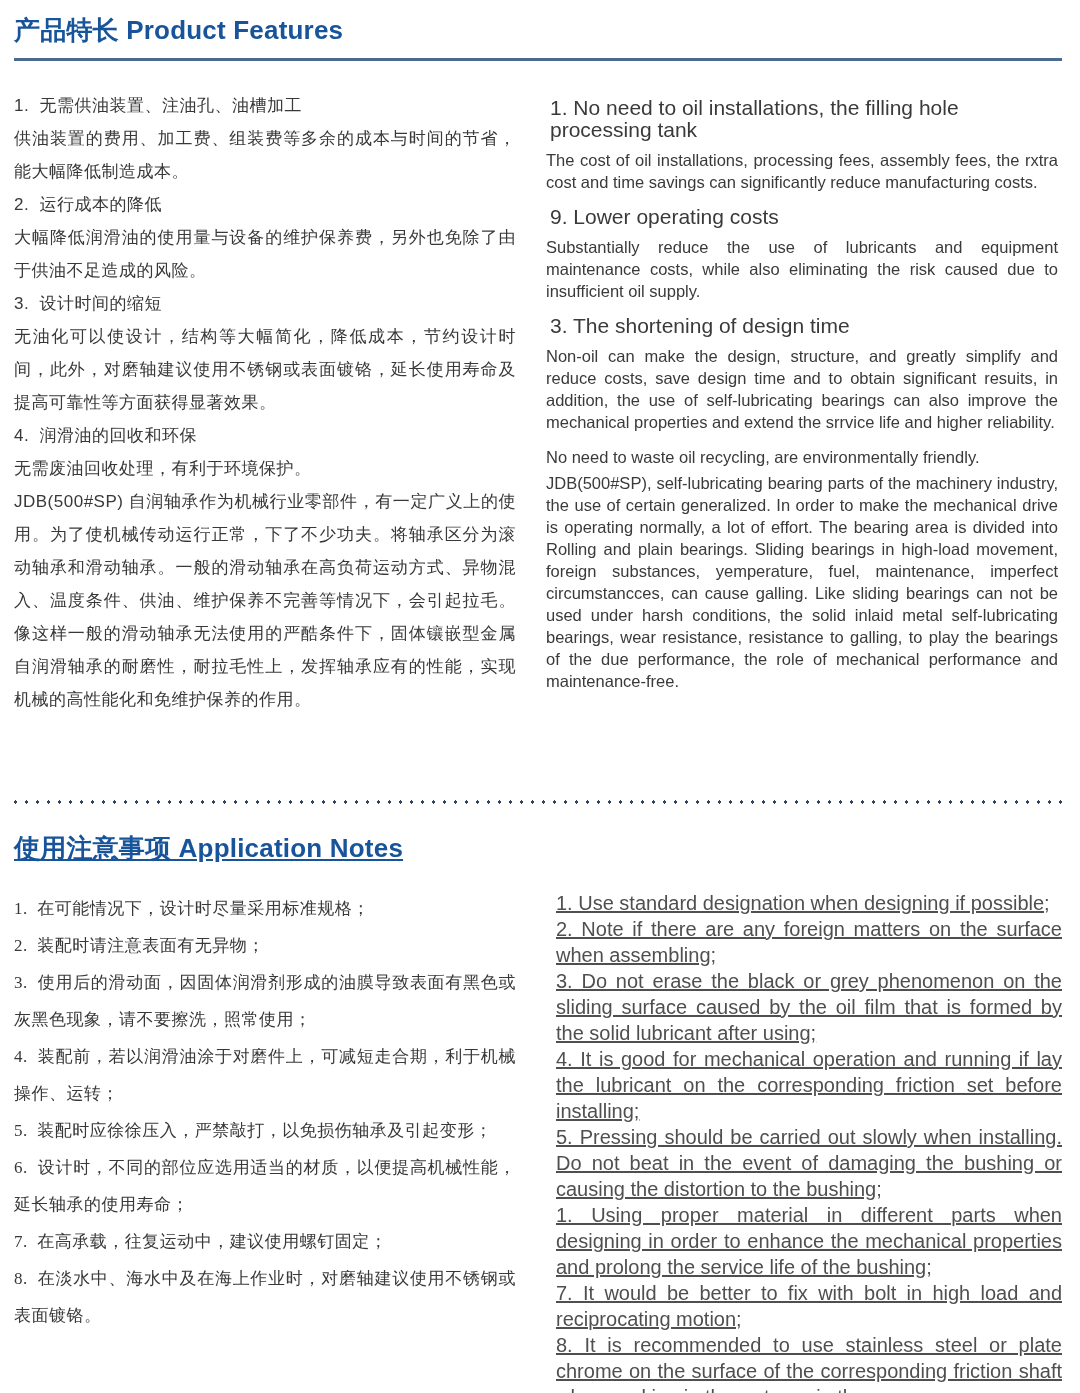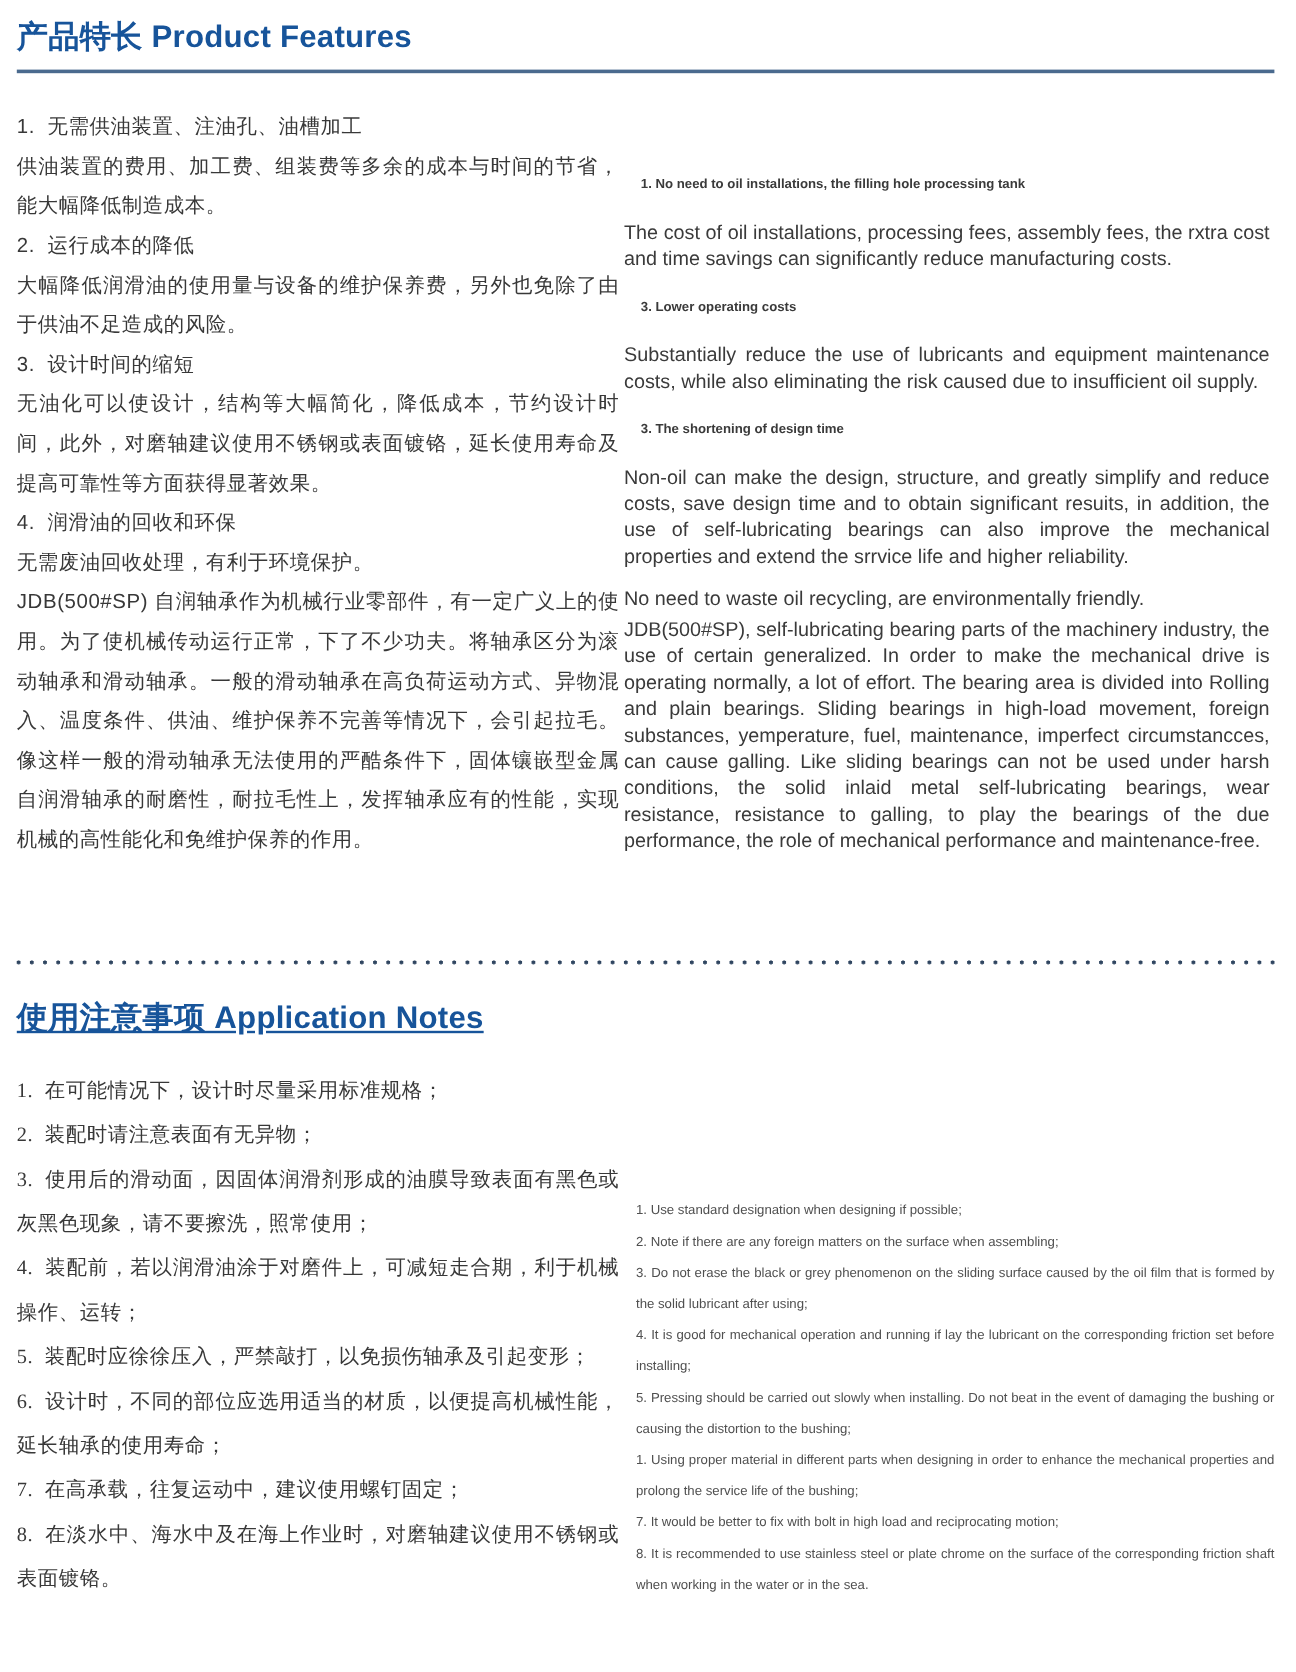--- a/index.html
+++ b/index.html
@@ -21,32 +21,32 @@
   .page{width:1080px;height:1393px;padding:14px 18px 0 14px;}
   .section-title{
     font-size:26px;font-weight:bold;color:var(--accent);
     margin:0;line-height:32px;letter-spacing:0.2px;
   }
   .rule{
     height:3px;background:var(--rule);
     margin-top:12px;border:none;
   }
   .columns{
-    display:flex;margin-top:28px;align-items:flex-end;
+    display:flex;gap:26px;margin-top:28px;
   }
   .col-cn{width:502px;flex:0 0 502px;}
   .col-en{flex:1;}
   
   .pf-cn p{
     margin:0;font-size:17px;line-height:33px;color:var(--text_cn);
     text-align:justify;letter-spacing:0.5px;
   }
   
   .pf-en .en-head{
-    margin:18px;font-size:11px;line-height:22px;font-weight:bold;color:var(--text_en);
+    margin:8px;font-size:21px;line-height:22px;font-weight:normal;color:var(--text_en);
   }
   .pf-en .en-body{
     margin:4px;font-size:16.5px;line-height:22px;color:var(--text_en);
     text-align:justify;
   }
   .pf-en .en-block{margin:0 0 13px 0;}
   .pf-en .en-block:last-child{margin-bottom:0;}
   
   .dotted{
     height:4px;margin:84px -4px 0 -4px;border:none;
@@ -55,22 +55,23 @@
   }
   .second-title{margin-top:28px;text-decoration:underline;}
   .an-columns{margin-top:26px;}
   
   .an-cn p{
     margin:0;font-size:17px;line-height:37px;color:var(--text_cn);
     text-align:justify;letter-spacing:0.5px;font-family:Liberation Serif, serif;
   }
   
   .an-en p{
-    margin:0 0 0 14px;font-size:11px;line-height:26px;color:var(--text_en_light);
+    margin:0 0 0 14px;font-size:20px;line-height:26px;color:var(--text_en_light);
     text-align:justify;
+    text-decoration:underline;
   }
 </style>
 </head>
 <body>
 
 <div class="page">
 
   <h1 class="section-title">产品特长 Product Features</h1>
   <div class="rule"></div>
 
@@ -87,21 +88,21 @@
       <p>无需废油回收处理，有利于环境保护。</p>
       <p>JDB(500#SP) 自润轴承作为机械行业零部件，有一定广义上的使用。为了使机械传动运行正常，下了不少功夫。将轴承区分为滚动轴承和滑动轴承。一般的滑动轴承在高负荷运动方式、异物混入、温度条件、供油、维护保养不完善等情况下，会引起拉毛。像这样一般的滑动轴承无法使用的严酷条件下，固体镶嵌型金属自润滑轴承的耐磨性，耐拉毛性上，发挥轴承应有的性能，实现机械的高性能化和免维护保养的作用。</p>
     </div>
 
     <div class="col-en pf-en">
       <div class="en-block">
         <p class="en-head">1. No need to oil installations, the filling hole processing tank</p>
         <p class="en-body">The cost of oil installations, processing fees, assembly fees, the rxtra cost and time savings can significantly reduce manufacturing costs.</p>
       </div>
       <div class="en-block">
-        <p class="en-head">3. Lower operating costs</p>
+        <p class="en-head">9. Lower operating costs</p>
         <p class="en-body">Substantially reduce the use of lubricants and equipment maintenance costs, while also eliminating the risk caused due to insufficient oil supply.</p>
       </div>
       <div class="en-block">
         <p class="en-head">3. The shortening of design time</p>
         <p class="en-body">Non-oil can make the design, structure, and greatly simplify and reduce costs, save design time and to obtain significant resuits, in addition, the use of self-lubricating bearings can also improve the mechanical properties and extend the srrvice life and higher reliability.</p>
       </div>
       <div class="en-block">
         <p class="en-body">No need to waste oil recycling, are environmentally friendly.</p>
         <p class="en-body">JDB(500#SP), self-lubricating bearing parts of the machinery industry, the use of certain generalized. In order to make the mechanical drive is operating normally, a lot of effort. The bearing area is divided into Rolling and plain bearings. Sliding bearings in high-load movement, foreign substances, yemperature, fuel, maintenance, imperfect circumstancces, can cause galling. Like sliding bearings can not be used under harsh conditions, the solid inlaid metal self-lubricating bearings, wear resistance, resistance to galling, to play the bearings of the due performance, the role of mechanical performance and maintenance-free.</p>
       </div>

